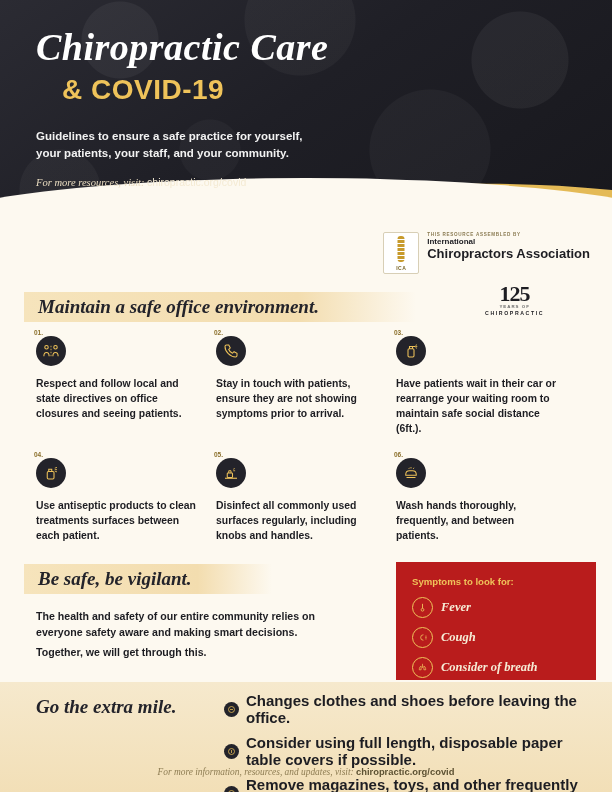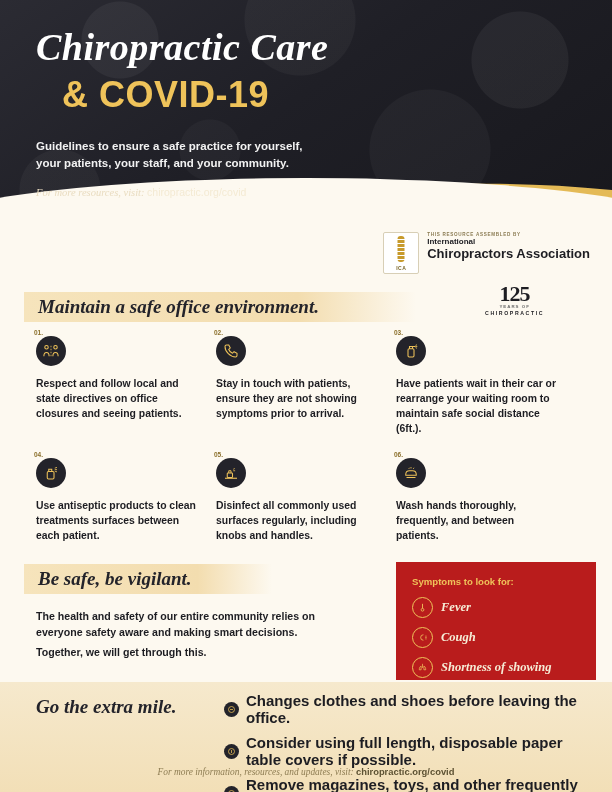--- a/index.html
+++ b/index.html
@@ -31,21 +31,21 @@
   }
   .swoosh{
     position:absolute;left:0;top:150px;width:612px;height:120px;
   }
   .hero-inner{position:relative;z-index:5;padding:28px 8px 0 36px;}
   .title1{
     font-family:"Liberation Serif",serif;font-style:italic;font-weight:700;
     font-size:38px;color:#ffffff;letter-spacing:.5px;line-height:1.05;
   }
   .title2{
-    font-weight:700;font-size:36px;color:#efc35a;letter-spacing:.5px;
+    font-weight:700;font-size:28px;color:#efc35a;letter-spacing:.5px;
     margin-top:6px;padding-left:26px;
   }
   .lede{
     margin-top:22px;color:#f2f2f2;font-size:11.5px;line-height:1.5;max-width:320px;font-weight:700;
   }
   .resource{
     margin-top:14px;font-family:"Liberation Serif",serif;font-style:italic;
     color:#e9dcc0;font-size:10.5px;
   }
   .resource b{font-style:normal;font-family:"Liberation Sans",sans-serif;font-weight:400;color:#f4ead3;}
@@ -317,21 +317,21 @@
     </div>
 
     <div class="item">
       <div class="ring">
         <svg width="11" height="11" viewBox="0 0 24 24">
           <path d="M12 4v9" stroke="#efc35a" stroke-width="1.6"></path>
           <path d="M9 9C6 10 5 13 5 17h4z" fill="none" stroke="#efc35a" stroke-width="1.6"></path>
           <path d="M15 9c3 1 4 4 4 8h-4z" fill="none" stroke="#efc35a" stroke-width="1.6"></path>
         </svg>
       </div>
-      <div class="lbl">Shortness of showing</div>
+      <div class="lbl">Consider of breath</div>
     </div>
   </div>
 
   <div class="extra-band"></div>
   <div class="extra-title">Go the extra mile.</div>
 
   <div class="extra-list">
     <div class="extra-item">
       <div class="dot">
         <svg width="9" height="9" viewBox="0 0 24 24">

